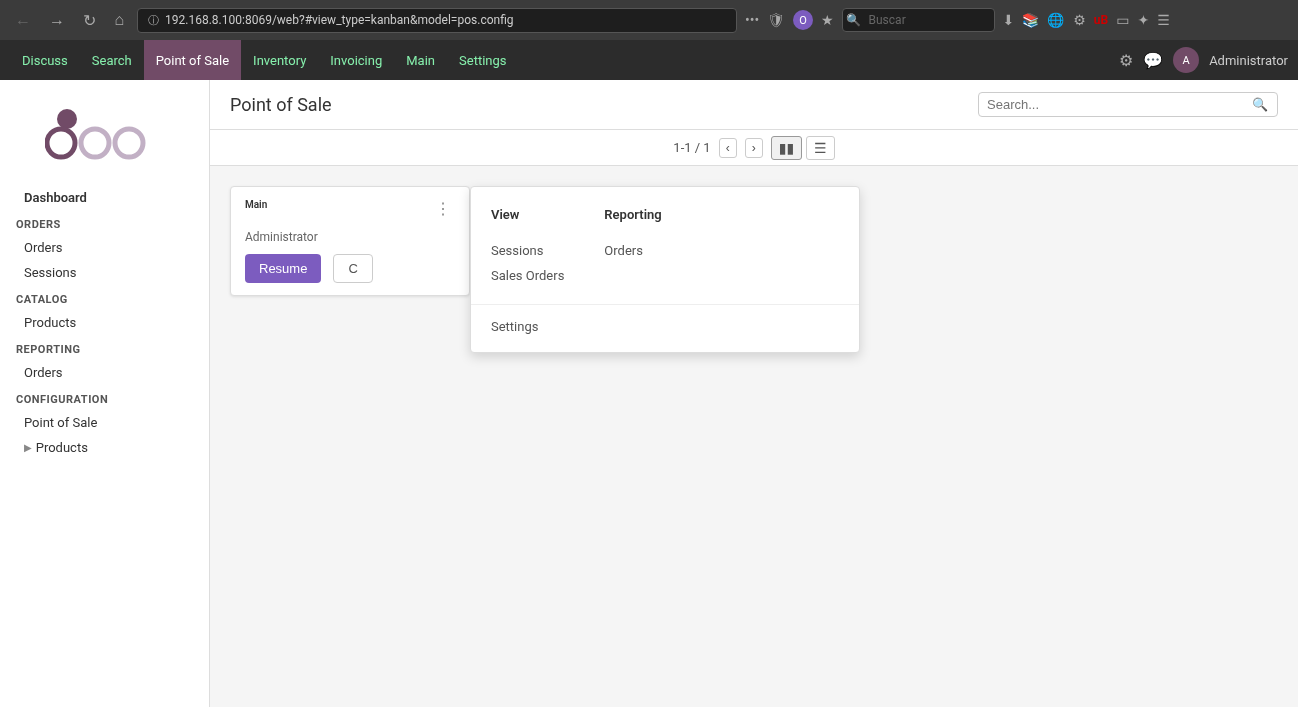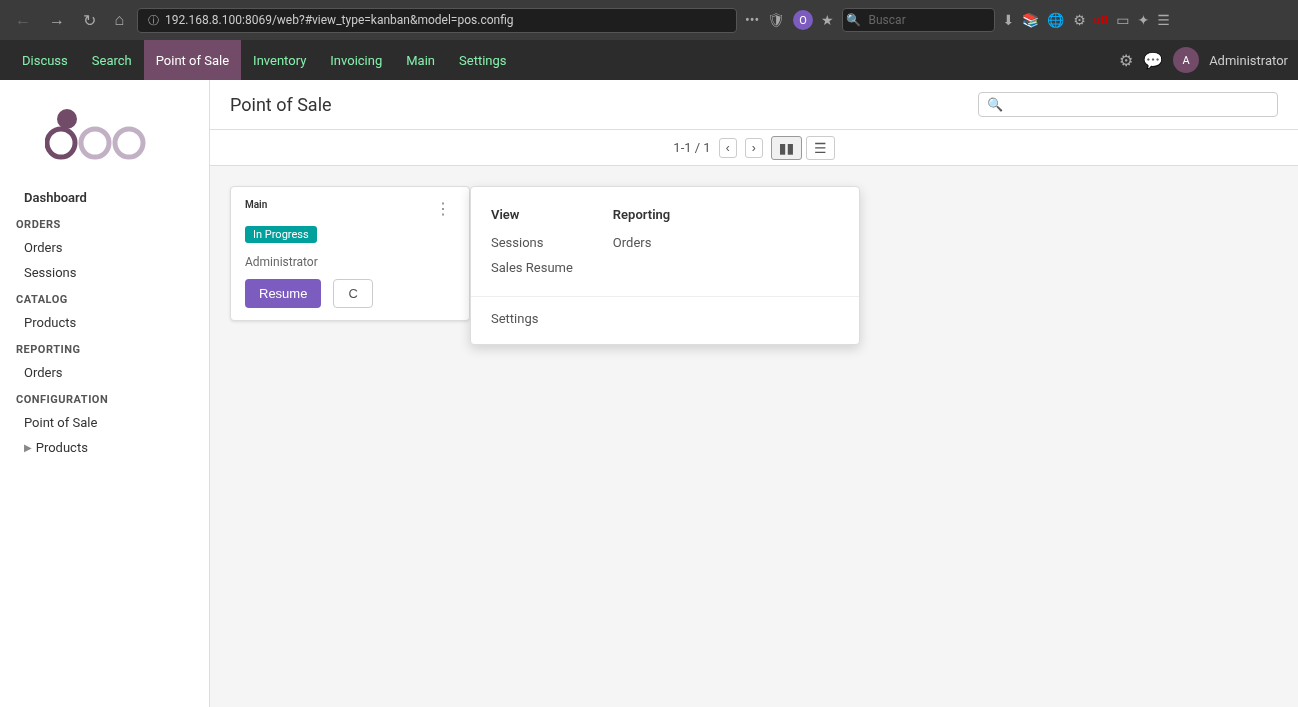--- a/index.html
+++ b/index.html
@@ -55,21 +55,21 @@
     .in-progress-badge { background: #00a09d; color: #fff; font-size: 11px; padding: 2px 8px; border-radius: 3px; display: inline-block; margin: 0 14px 8px; }
     .kanban-card-body { padding: 4px 14px 12px; }
     .kanban-card-admin { font-size: 12px; color: #666; margin-bottom: 10px; }
     .kanban-card-actions { display: flex; gap: 12px; }
     .btn-resume { background: #7c5cbf; color: #fff; border: none; border-radius: 4px; padding: 6px 14px; font-size: 13px; cursor: pointer; }
     .btn-close { background: #fff; color: #555; border: 1px solid #ccc; border-radius: 4px; padding: 6px 14px; font-size: 13px; cursor: pointer; }
 
     
     .dropdown-overlay { position: absolute; top: 0; left: 240px; background: #fff; border: 1px solid #ddd; border-radius: 4px; box-shadow: 0 4px 12px rgba(0,0,0,0.15); width: 390px; z-index: 100; padding: 10px 0; }
     .dropdown-columns { display: flex; padding: 10px 20px; gap: 40px; }
-    .dropdown-col-title { font-size: 13px; font-weight: 600; color: #333; margin-bottom: 8px; }
+    .dropdown-col-title { font-size: 13px; font-weight: 600; color: #333; margin-bottom: 16px; }
     .dropdown-item { padding: 5px 0; font-size: 13px; color: #555; cursor: pointer; }
     .dropdown-divider { border: none; border-top: 1px solid #eee; margin: 6px 0; }
     .dropdown-settings { padding: 8px 20px; font-size: 13px; color: #555; cursor: pointer; }
   </style>
 </head>
 <body>
 
 <div class="browser-chrome">
   <button class="browser-nav-btn disabled">←</button>
   <button class="browser-nav-btn">→</button>
@@ -147,20 +147,21 @@
       <span style="font-size:10px; color:#888;">▶</span>
       <span>Products</span>
     </div>
   </div>
 
   <div class="content-area">
 
     <div class="content-header">
       <h1 class="page-title">Point of Sale</h1>
       <div class="search-box">
+        <input class="search-input" type="text" placeholder="Search..." style="">
         <span class="search-icon">🔍</span>
       </div>
     </div>
 
     <div class="pagination-bar">
       <span class="pagination-info">1-1 / 1</span>
       <button class="pagination-btn">‹</button>
       <button class="pagination-btn">›</button>
       <div class="view-toggle">
         <button class="view-btn active">▮▮</button>
@@ -168,40 +169,37 @@
       </div>
     </div>
 
     <div class="kanban-content">
       
       <div style="position: relative; display: inline-block;">
         <div class="kanban-card">
           <div class="kanban-card-header">
             <span class="kanban-card-title">Main</span>
             <button class="kanban-card-menu-btn">⋮</button>
-          </div>
-          <div>
-            <span class="in-progress-badge">In Progress</span>
           </div>
           <div class="kanban-card-body">
             <div class="kanban-card-admin">Administrator</div>
             <div class="kanban-card-actions">
               <button class="btn-resume">Resume</button>
               <button class="btn-close">C</button>
             </div>
           </div>
         </div>
 
         
         <div class="dropdown-overlay">
           <div class="dropdown-columns">
             <div>
               <div class="dropdown-col-title">View</div>
               <div class="dropdown-item">Sessions</div>
-              <div class="dropdown-item">Sales Resume</div>
+              <div class="dropdown-item">Sales Orders</div>
             </div>
             <div>
               <div class="dropdown-col-title">Reporting</div>
               <div class="dropdown-item">Orders</div>
             </div>
           </div>
           <hr class="dropdown-divider">
           <div class="dropdown-settings">Settings</div>
         </div>
       </div>

